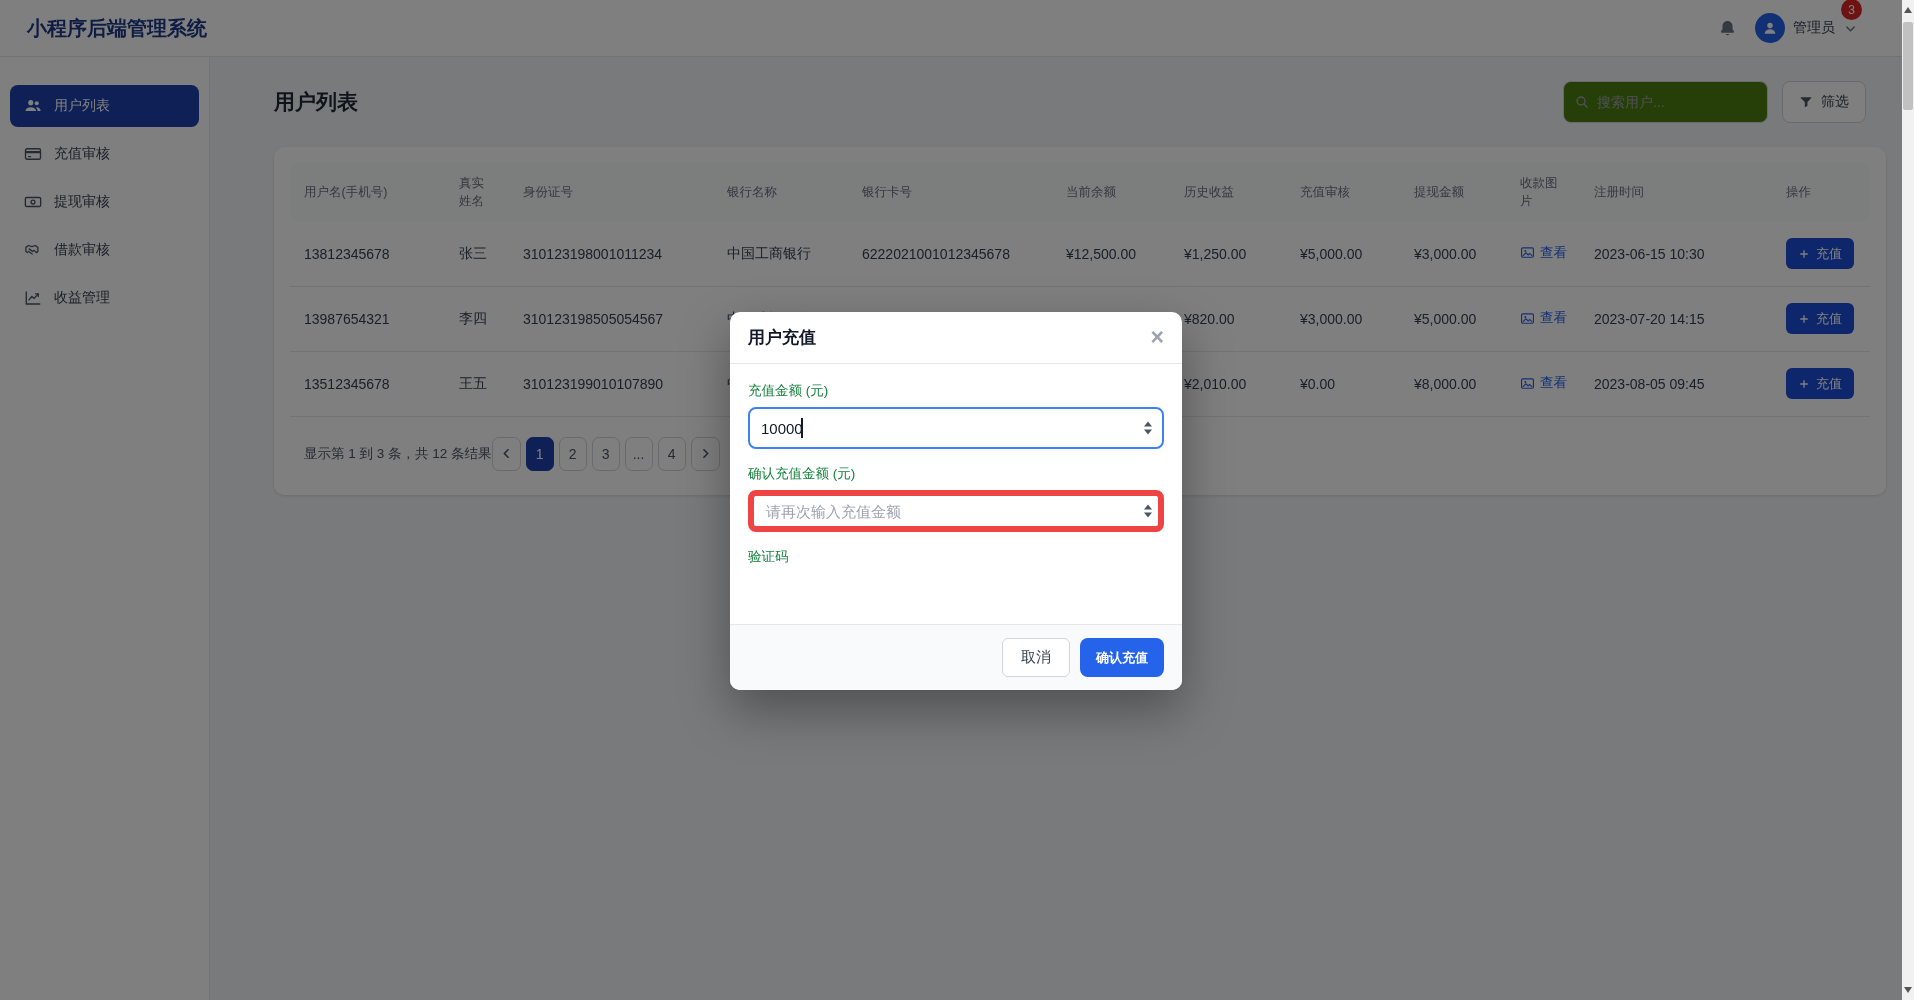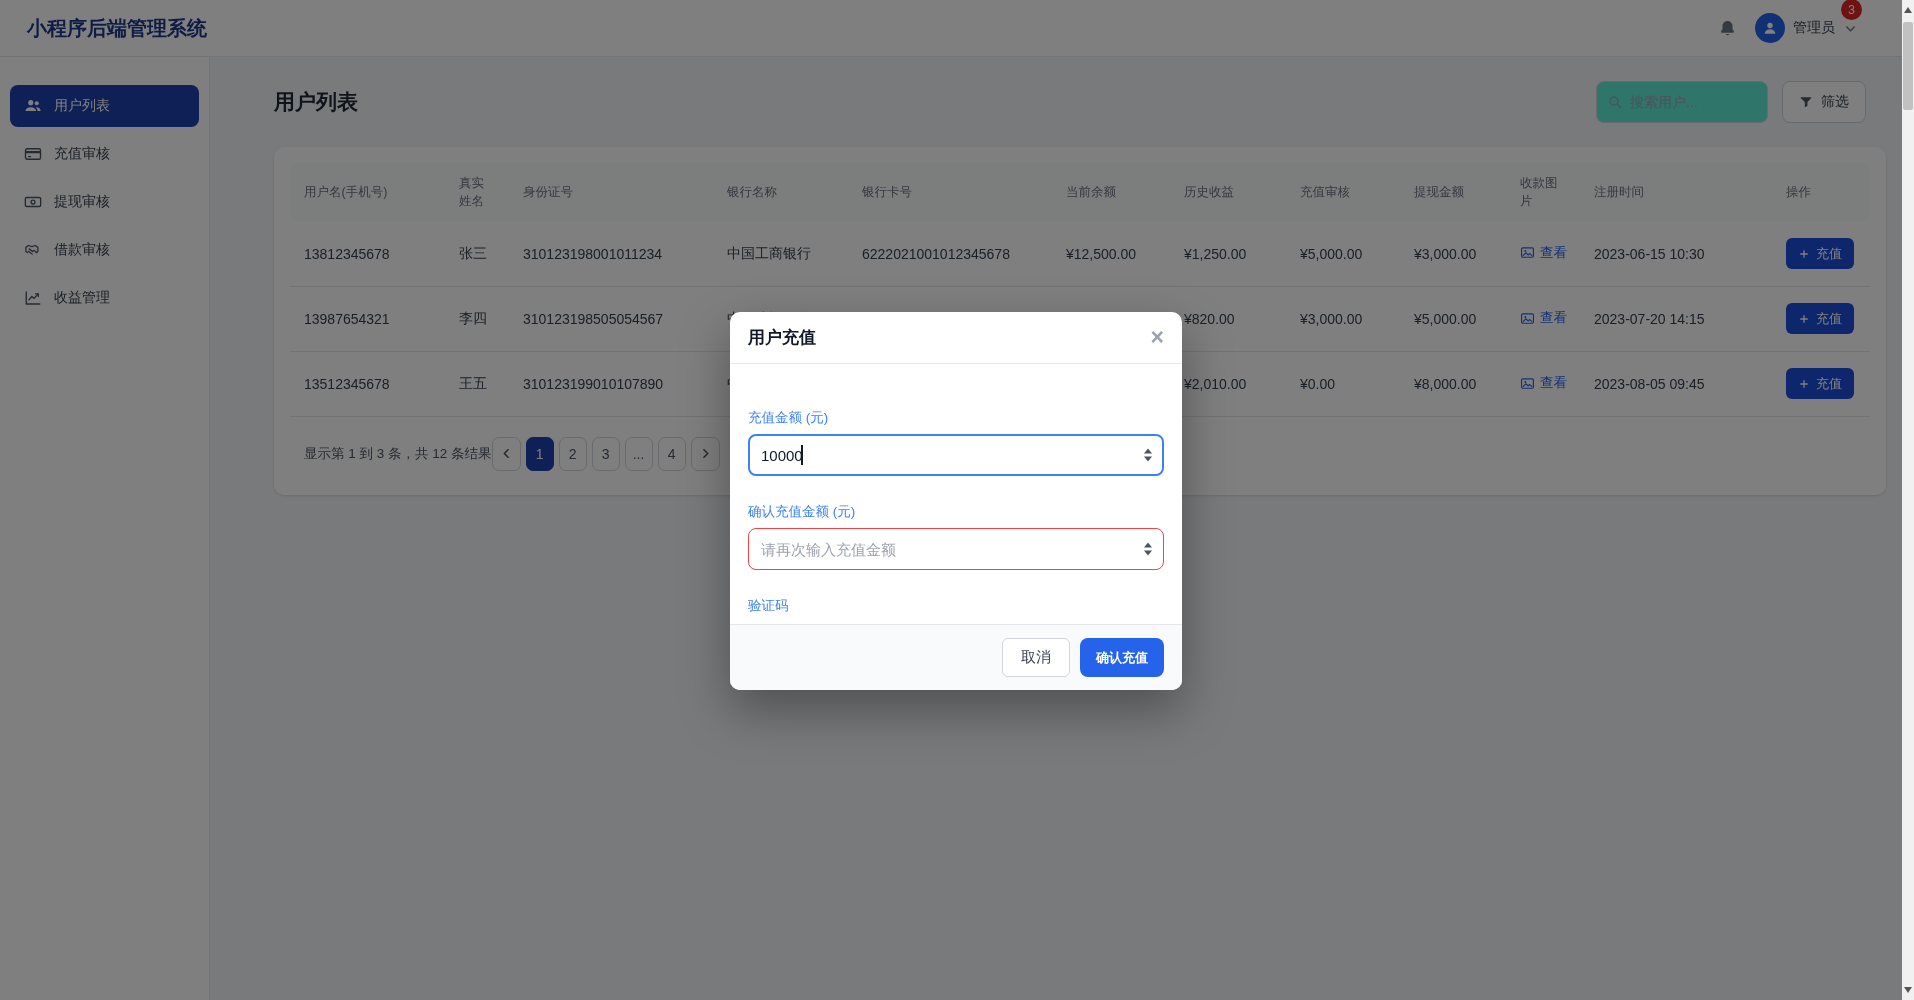--- a/index.html
+++ b/index.html
@@ -43,22 +43,22 @@
   .nav-item.active svg { color:#fff; }
 
   
   .main { position:absolute; top:57px; left:210px; right:12px; bottom:0; padding:24px 16px 0 64px; }
   .page-head { display:flex; justify-content:space-between; align-items:center; }
   .page-title { font-size:21px; font-weight:bold; color:#1f2937; }
   .head-actions { display:flex; align-items:center; gap:14px; margin-right:20px; }
   .search-box { position:relative; }
   .search-box svg { position:absolute; left:11px; top:13px; width:16px; height:16px; color:#9ca3af; }
   .search-box input {
-    width:172px; height:42px; border:1px solid #d1d5db; border-radius:8px;
-    padding:0 12px 0 33px; font-size:14px; background:#5eead4; color:#111827; outline:none;
+    width:205px; height:42px; border:1px solid #d1d5db; border-radius:8px;
+    padding:0 12px 0 33px; font-size:14px; background:#4d7c0f; color:#111827; outline:none;
   }
   input::placeholder { color:#9ca3af; }
   .filter-btn {
     height:42px; padding:0 16px; display:flex; align-items:center; gap:8px; cursor:pointer;
     background:#fff; border:1px solid #d1d5db; border-radius:8px; font-size:14px; color:#374151;
   }
   .filter-btn svg { width:14px; height:14px; color:#4b5563; }
 
   
   .card {
@@ -99,24 +99,24 @@
   .overlay { position:absolute; top:0; left:0; right:12px; bottom:0; background:rgba(0,0,0,0.5); z-index:40; }
   .modal {
     position:absolute; left:730px; top:312px; width:452px; height:378px; background:#fff;
     border-radius:10px; box-shadow:0 20px 50px rgba(0,0,0,.35); z-index:50;
     display:flex; flex-direction:column; overflow:hidden;
   }
   .modal-header { display:flex; justify-content:space-between; align-items:center; padding:14px 18px; border-bottom:1px solid #e5e7eb; }
   .modal-title { font-size:17px; font-weight:bold; color:#111827; }
   .modal-close { font-size:23px; font-weight:bold; color:#9ca3af; line-height:1; cursor:pointer; }
   .modal-body { padding:18px 18px 0; flex:1; }
-  .field-label { display:block; font-size:13.5px; color:#3b82f6; margin-bottom:7px;margin-top:27px; }
+  .field-label { display:block; font-size:13.5px; color:#15803d; margin-bottom:7px; }
   .num-input { position:relative; margin-bottom:16px; }
   .num-input input {
-    width:100%; height:42px; border:1px solid #ef4444; border-radius:8px;
+    width:100%; height:42px; border:6px solid #ef4444; border-radius:8px;
     padding:0 30px 0 12px; font-size:15px; color:#111827; outline:none;
   }
   .num-input.focused input { border:2px solid #3b82f6; padding-left:11px; }
   .caret { position:absolute; left:53px; top:11px; width:1.5px; height:20px; background:#111827; }
   .spin { position:absolute; right:12px; top:50%; transform:translateY(-50%); display:flex; flex-direction:column; gap:3px; cursor:pointer; }
   .spin i { display:block; width:0; height:0; border-left:4px solid transparent; border-right:4px solid transparent; }
   .spin .up { border-bottom:5px solid #4b5563; }
   .spin .dn { border-top:5px solid #4b5563; }
   .captcha-row { display:flex; align-items:center; gap:12px; }
   .captcha-row input {

